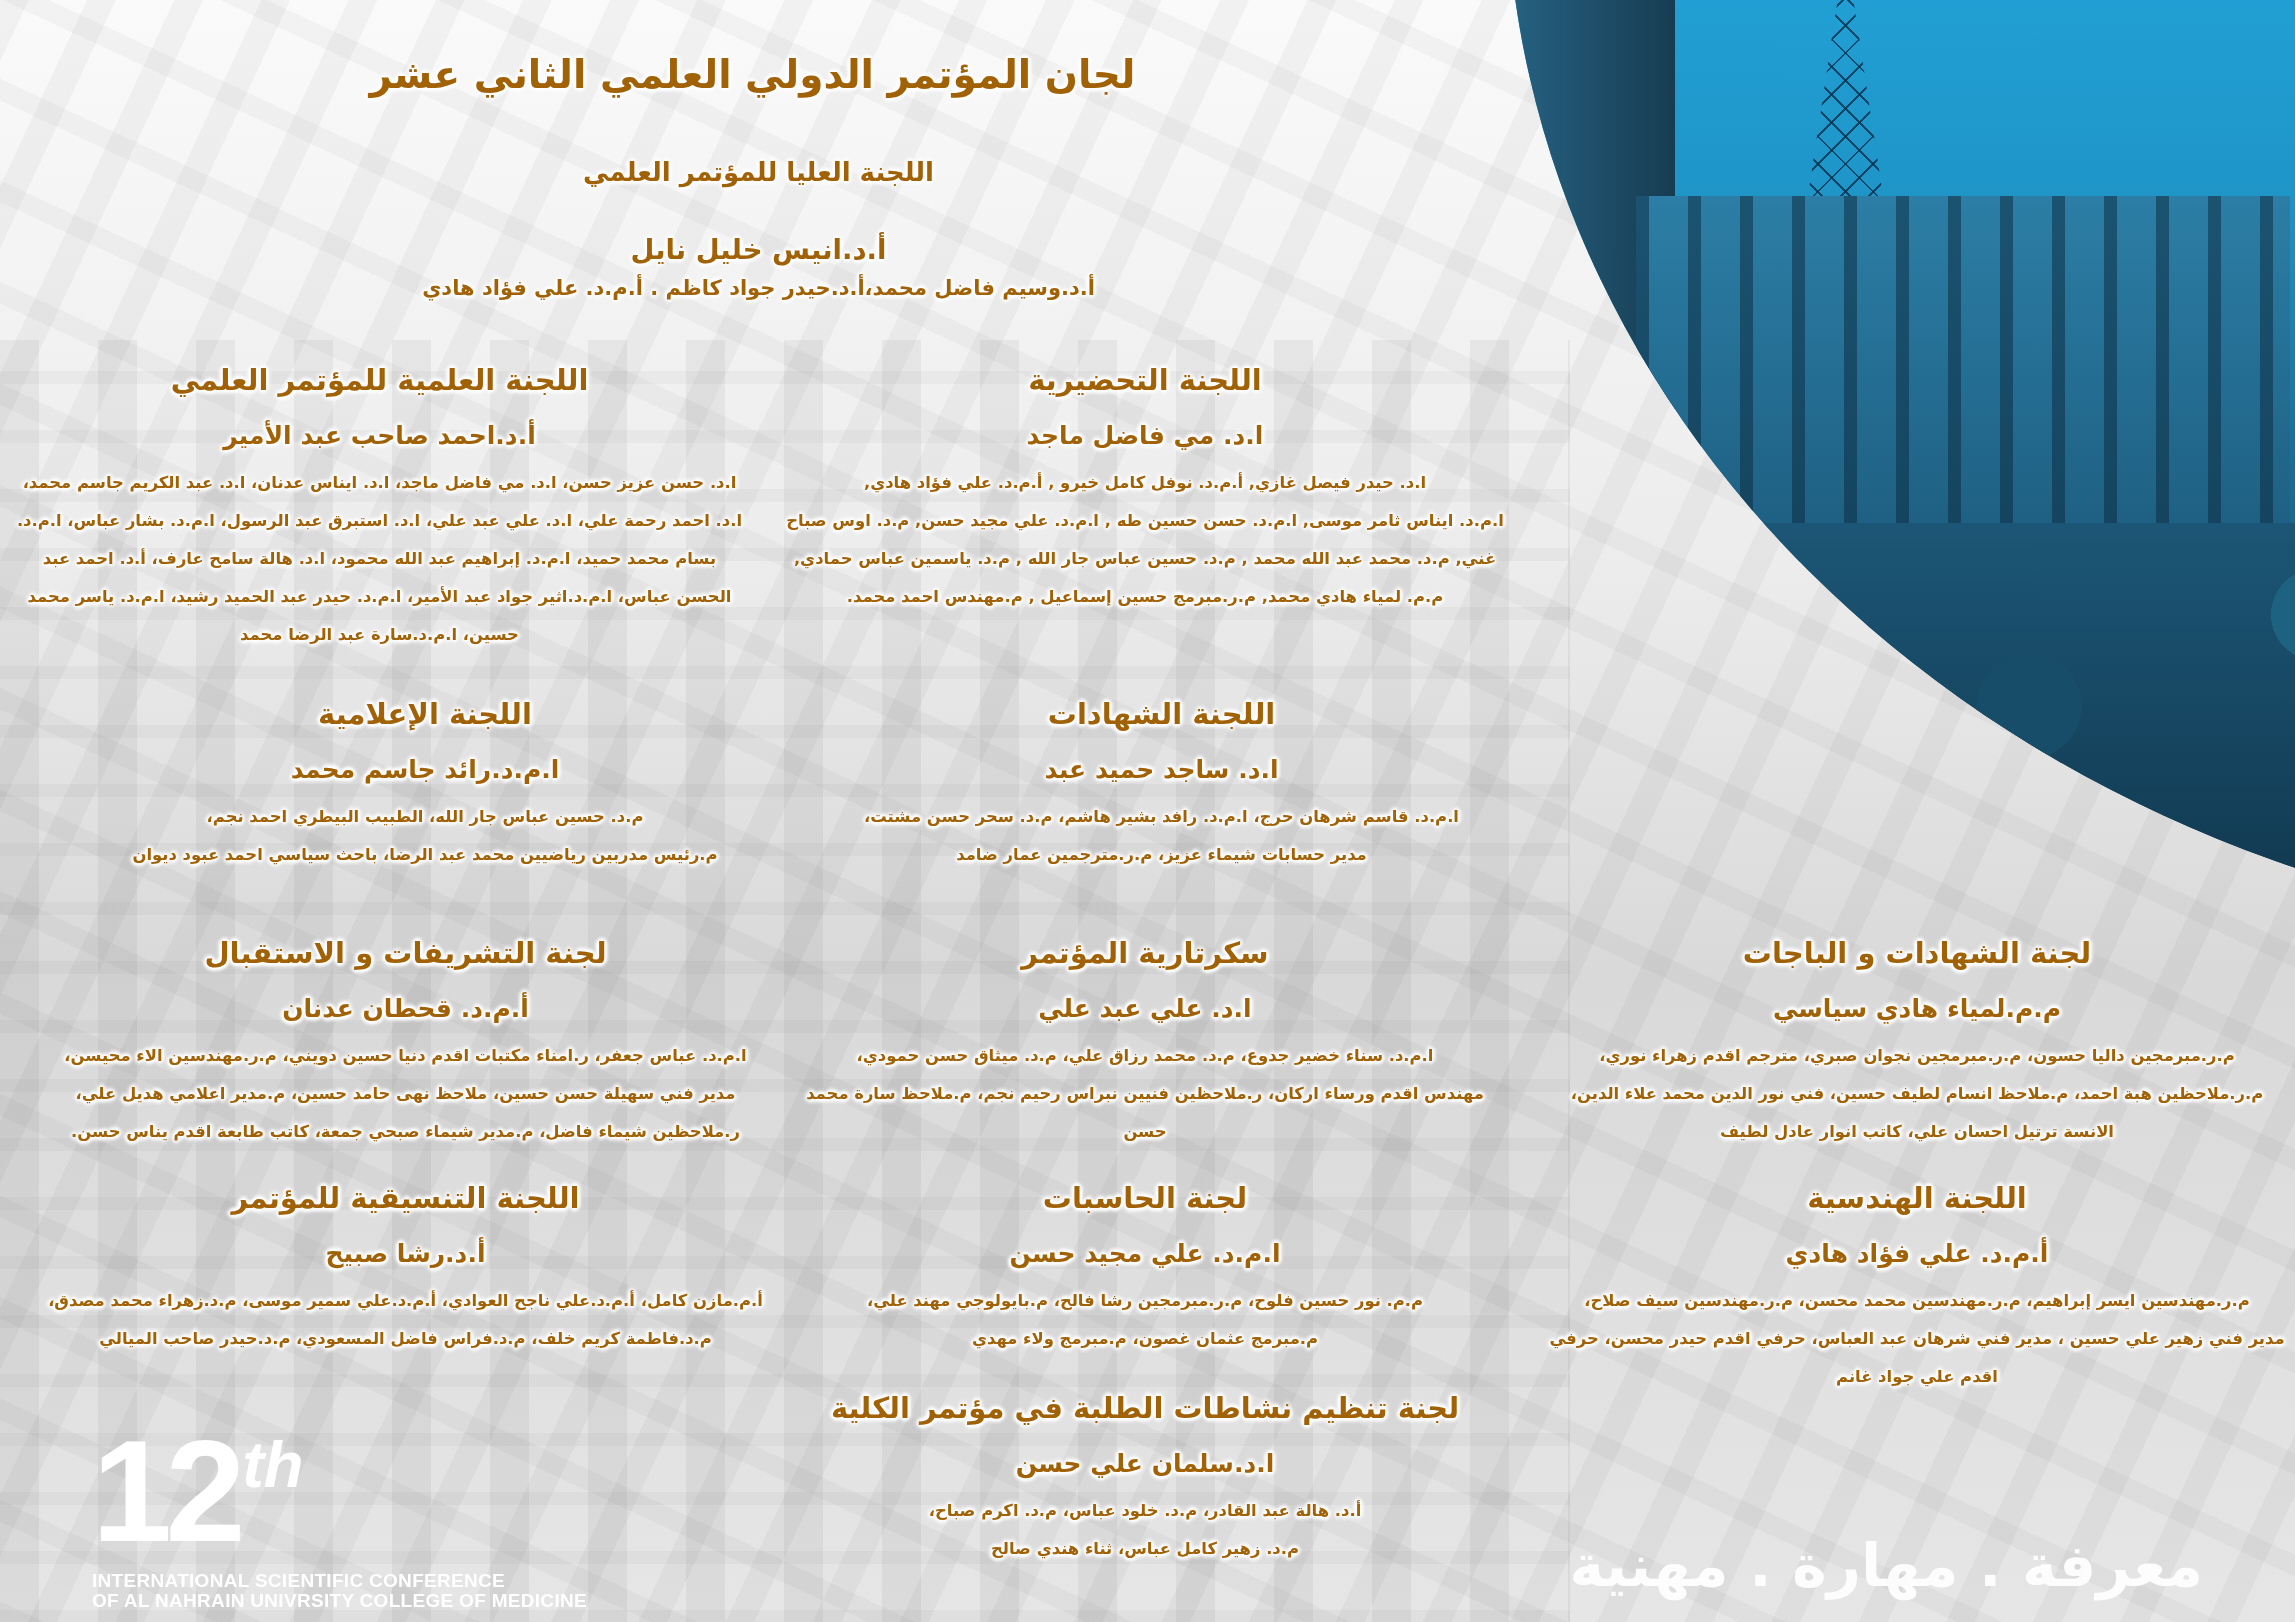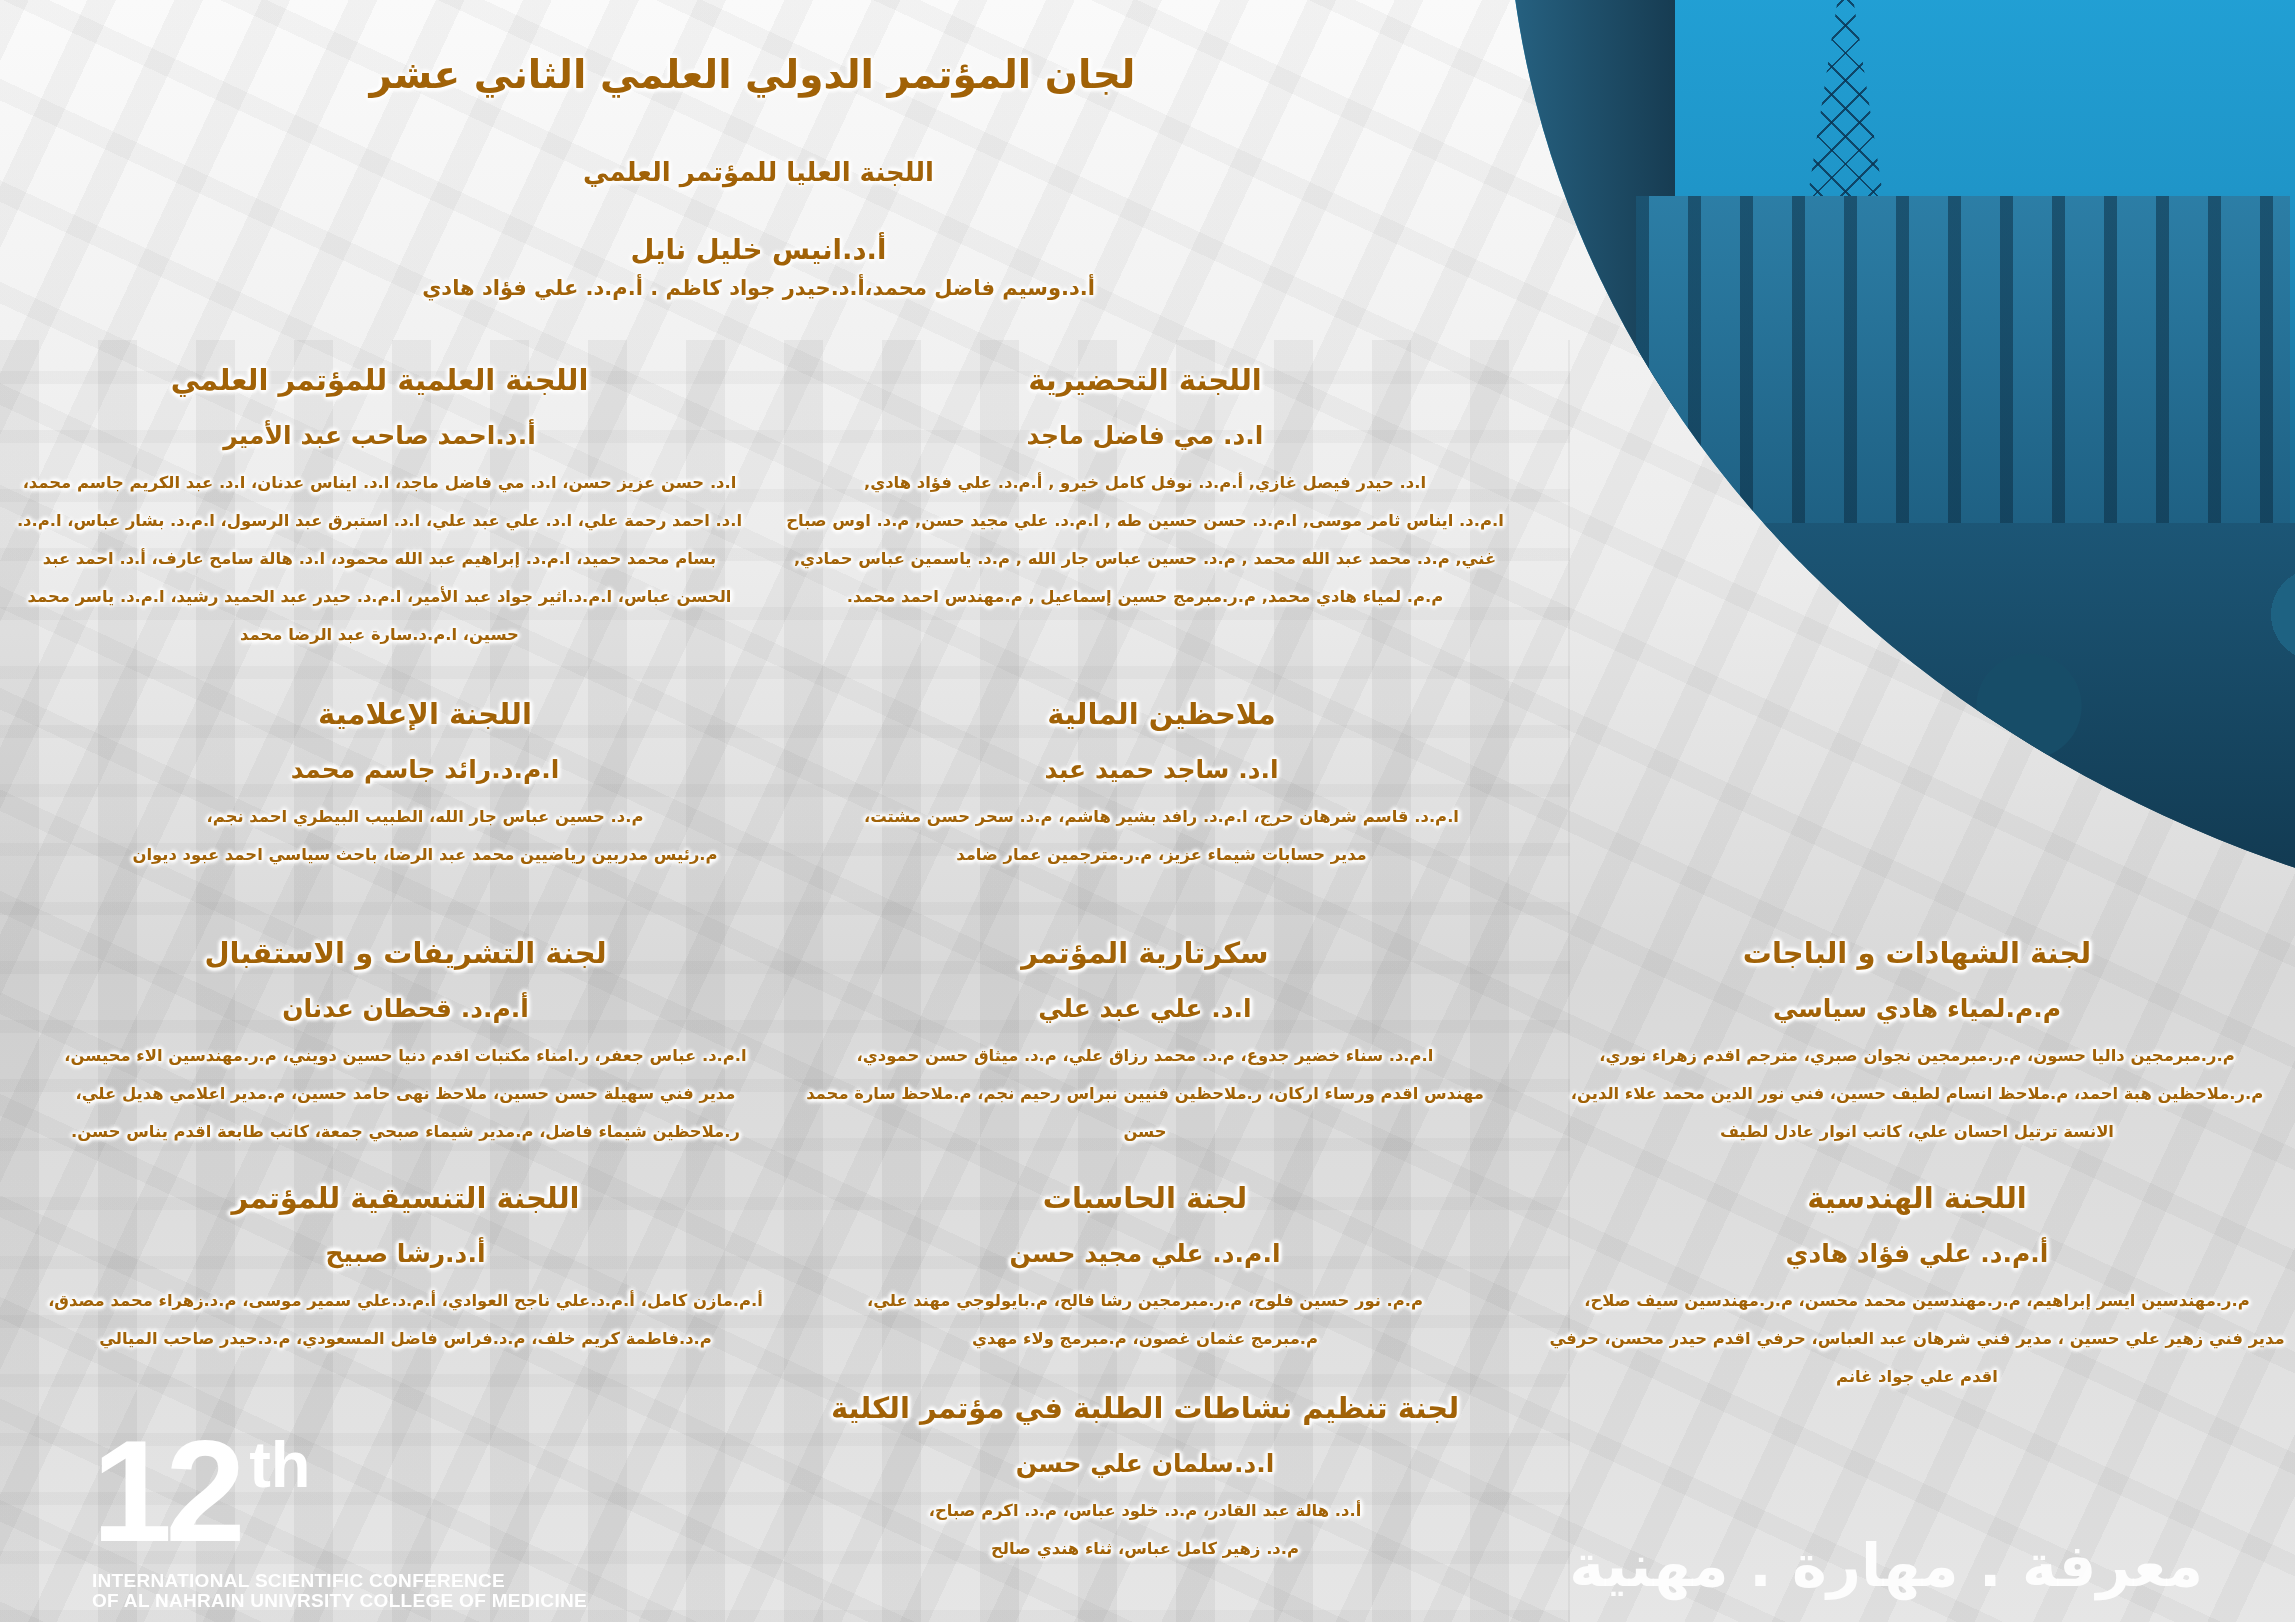--- a/index.html
+++ b/index.html
@@ -67,21 +67,21 @@
       background:
         repeating-linear-gradient(90deg, rgba(10,40,60,0.35) 0 11.8px, transparent 11.8px 46px),
         repeating-linear-gradient(60deg, rgba(180,220,240,0.08) 0 1.3px, transparent 1.3px 39px);
     }
 
     .logo {
       position: absolute; left: 92px; top: 1420px; color: #fff;
       font-family: "Liberation Sans", sans-serif;
     }
     .logo .num { font-size: 144px; font-weight: bold; line-height: 1; letter-spacing: -6.5px; display: inline-block; }
-    .logo .sup { font-size: 65px; font-weight: bold; vertical-align: top; position: relative; top: 6.5px; margin-left: 10px; }
+    .logo .sup { font-size: 65px; font-weight: bold; vertical-align: top; position: relative; top: 6.5px; margin-left: 3px; font-style: italic; }
     .logo .line { font-size: 19px; font-weight: bold; line-height: 20px; letter-spacing: 0.3px; }
     .logo .lines { margin-top: 6.5px; }
 
     .slogan {
       position: absolute; right: 92px; top: 1531px;
       font-size: 59px; font-weight: bold; color: rgba(255,255,255,0.92);
       direction: rtl;
     }
 
     
@@ -149,21 +149,21 @@
 </div>
 
 <div class="block rtl halo" style="left:98px; top:697px; width:654px;">
   <div class="title">اللجنة الإعلامية</div>
   <div class="head">ا.م.د.رائد جاسم محمد</div>
   <div class="member">م.د. حسين عباس جار الله، الطبيب البيطري احمد نجم،</div>
   <div class="member">م.رئيس مدربين رياضيين محمد عبد الرضا، باحث سياسي احمد عبود ديوان</div>
 </div>
 
 <div class="block rtl halo" style="left:818px; top:697px; width:687px;">
-  <div class="title">ملاحظين المالية</div>
+  <div class="title">اللجنة الشهادات</div>
   <div class="head">ا.د. ساجد حميد عبد</div>
   <div class="member">ا.م.د. قاسم شرهان حرج، ا.م.د. رافد بشير هاشم، م.د. سحر حسن مشتت،</div>
   <div class="member">مدير حسابات شيماء عزيز، م.ر.مترجمين عمار ضامد</div>
 </div>
 
 <div class="block rtl halo" style="left:39px; top:936px; width:733px;">
   <div class="title">لجنة التشريفات و الاستقبال</div>
   <div class="head">أ.م.د. قحطان عدنان</div>
   <div class="member">ا.م.د. عباس جعفر، ر.امناء مكتبات اقدم دنيا حسين دويني، م.ر.مهندسين الاء محيسن،</div>
   <div class="member">مدير فني سهيلة حسن حسين، ملاحظ  نهى حامد حسين، م.مدير اعلامي هديل علي،</div>

